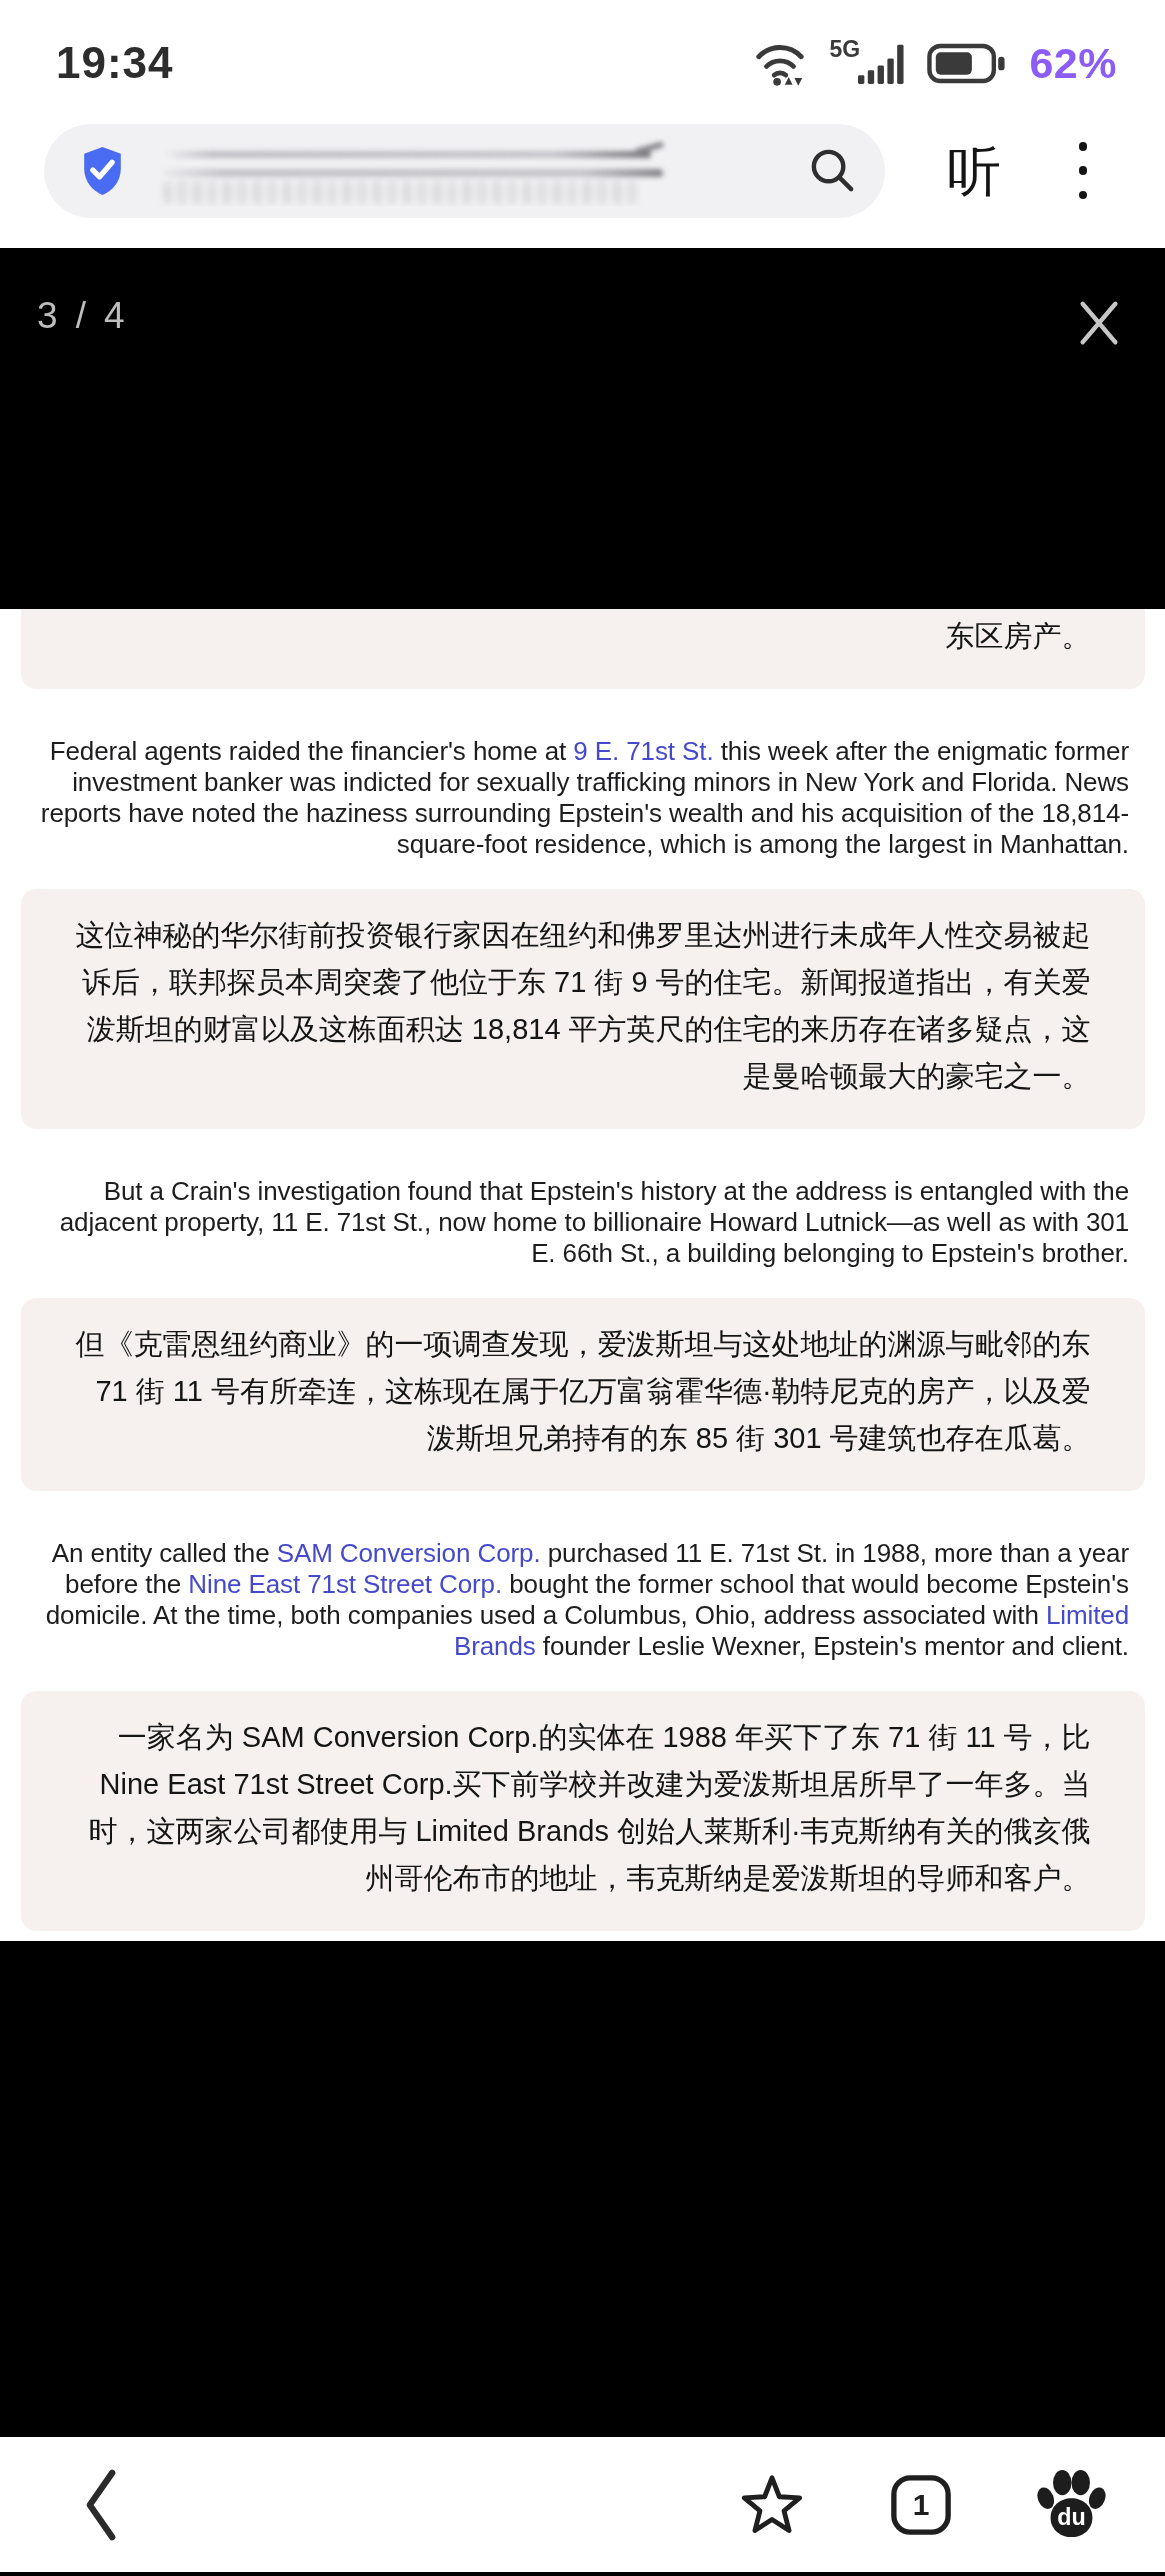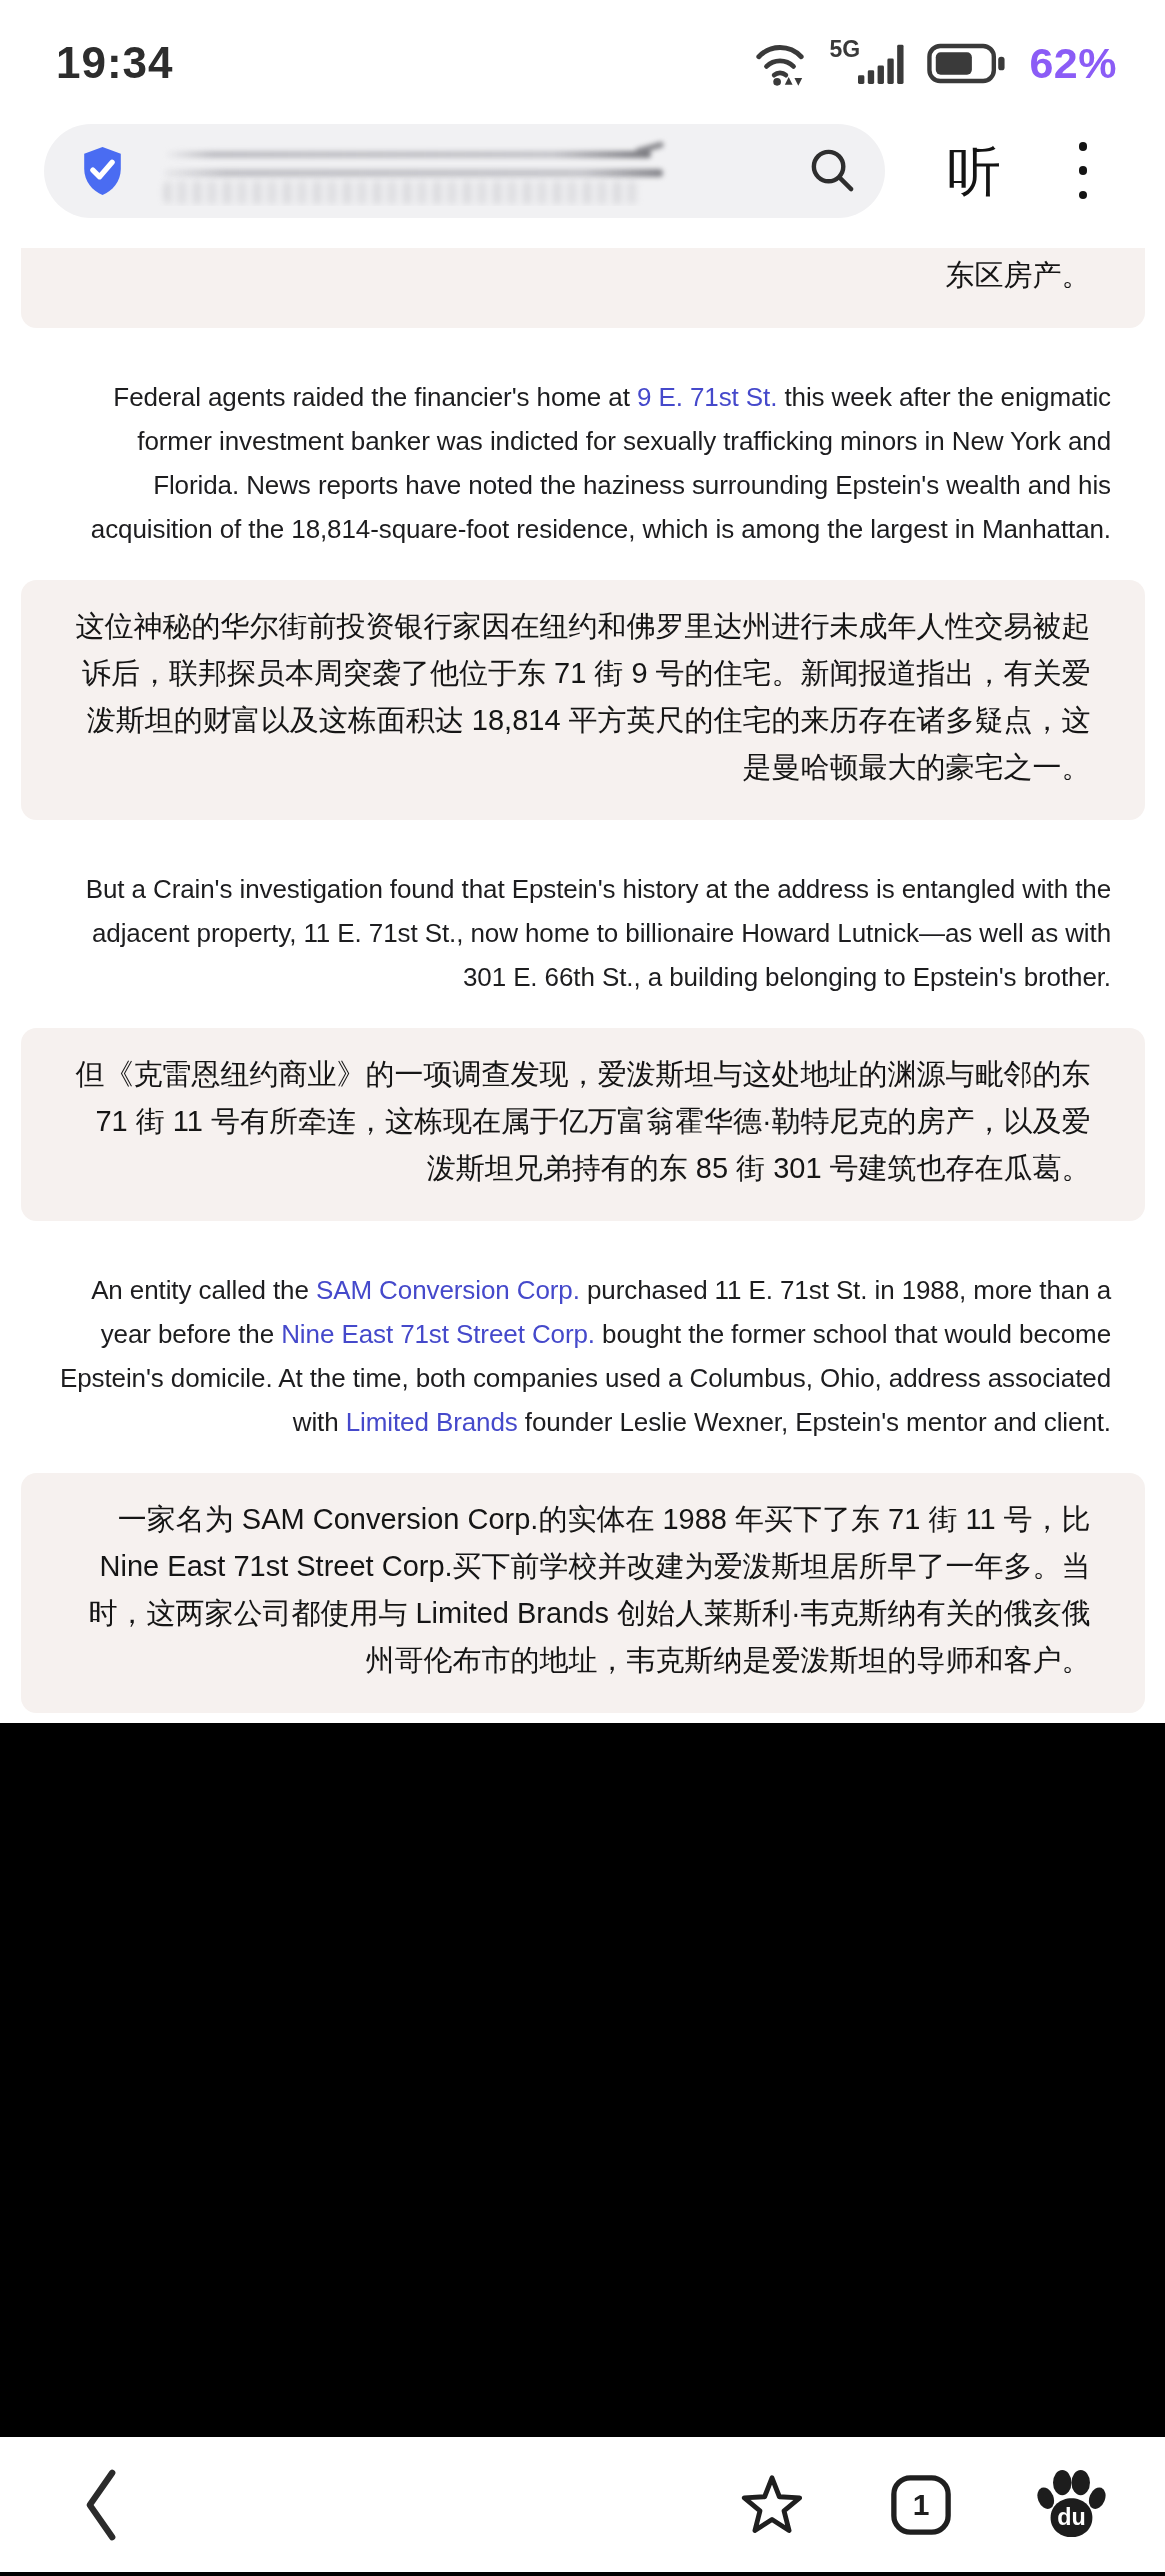--- a/index.html
+++ b/index.html
@@ -42,21 +42,21 @@
   .menu-dots i{width:8.7px;height:8.7px;border-radius:50%;background:#141414;}
   
   .viewer-top{flex:0 0 auto;height:361px;background:#000;position:relative;}
   .page-indicator{position:absolute;left:37px;top:47px;font-size:37px;color:#bdbdbd;letter-spacing:3.9px;}
   .close-btn{position:absolute;right:37px;top:45px;cursor:pointer;display:flex;padding:3.9px;}
   .viewer-bottom{flex:1 1 auto;min-height:58px;background:#000;}
   
   .content{flex:0 0 auto;background:#fff;padding-bottom:9.7px;text-align:right;}
   .cn-tail{margin:0 21.4px;background:#f6f1ef;border-radius:0 0 15.5px 15.5px;
     padding:3.9px 54px 29px;font-size:29px;line-height:47px;color:#151515;}
-  .para-en{margin:47px 55px 0;font-size:26px;line-height:44px;color:#1d1d1f;letter-spacing:-0.1px;}
+  .para-en{margin:47px 37px 0;font-size:26px;line-height:31px;color:#1d1d1f;letter-spacing:-0.1px;}
   .block-cn{margin:29px 21.4px 0;background:#f6f1ef;border-radius:15.5px;
     padding:23px 54px 29px;box-sizing:border-box;}
   .block-cn p{margin:0;font-size:29px;line-height:47px;color:#151515;}
   .lnk{color:#4549cb;cursor:pointer;}
   
   .bottom-nav{flex:0 0 auto;height:135px;background:#fff;display:flex;align-items:center;
     padding:0 60px 0 80px;box-sizing:border-box;}
   .nav-right{margin-left:auto;display:flex;align-items:center;gap:84px;}
   .nav-ico{display:flex;align-items:center;justify-content:center;cursor:pointer;}
   .tab-box{position:relative;width:62px;height:62px;}
@@ -126,20 +126,29 @@
       </span>
     </div>
     <button class="listen-btn">听</button>
     <div class="menu-dots">
         <i></i>
         <i></i>
         <i></i>
       </div>
   </div>
 
+  <div class="viewer-top">
+    <span class="page-indicator">3 / 4</span>
+    <span class="close-btn">
+      <svg width="52" height="52" viewBox="0 0 54 54">
+        <line x1="10" y1="7" x2="44" y2="47" stroke="#c6c6c6" stroke-width="4.5" stroke-linecap="round"></line>
+        <line x1="44" y1="7" x2="10" y2="47" stroke="#c6c6c6" stroke-width="4.5" stroke-linecap="round"></line>
+      </svg>
+    </span>
+  </div>
 
   <main class="content">
     <div class="cn-tail">东区房产。</div>
     <div id="article-blocks">
         <p class="para-en">Federal agents raided the financier's home at <a class="lnk">9 E. 71st St.</a> this week after the enigmatic former investment banker was indicted for sexually trafficking minors in New York and Florida. News reports have noted the haziness surrounding Epstein's wealth and his acquisition of the 18,814-square-foot residence, which is among the largest in Manhattan.</p>
         <div class="block-cn">
           <p>这位神秘的华尔街前投资银行家因在纽约和佛罗里达州进行未成年人性交易被起诉后，联邦探员本周突袭了他位于东 71 街 9 号的住宅。新闻报道指出，有关爱泼斯坦的财富以及这栋面积达 18,814 平方英尺的住宅的来历存在诸多疑点，这是曼哈顿最大的豪宅之一。</p>
         </div>
         <p class="para-en">But a Crain's investigation found that Epstein's history at the address is entangled with the adjacent property, 11 E. 71st St., now home to billionaire Howard Lutnick—as well as with 301 E. 66th St., a building belonging to Epstein's brother.</p>
         <div class="block-cn">

